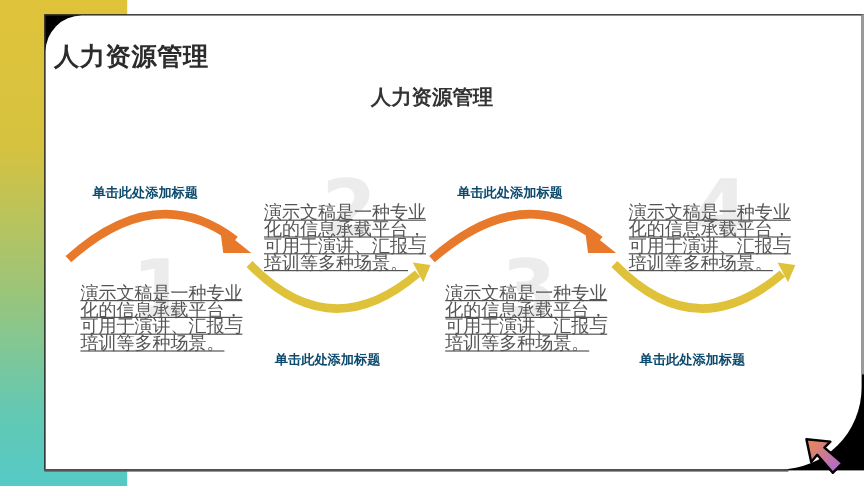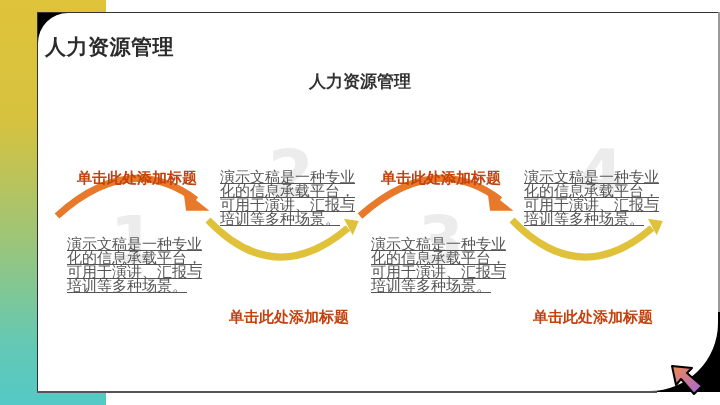--- a/index.html
+++ b/index.html
@@ -34,21 +34,21 @@
       font-size: 21px; font-weight: bold; color: #2b2b2b; letter-spacing: 0.5px;
     }
     .main-title {
       position: absolute; left: 0; width: 720px; top: 70px; text-align: center;
       font-size: 17px; font-weight: bold; color: #333;
       padding-left: 0;
     }
     .main-title span { position: relative; left: 0; }
 
     .step-heading {
-      position: absolute; font-size: 15px; font-weight: bold; color: #c2410c; white-space: nowrap; margin-top: 16px;
+      position: absolute; font-size: 11px; font-weight: bold; color: #0c4a6e; white-space: nowrap;
     }
     .step-desc {
       position: absolute; font-size: 15px; line-height: 14px; color: #555; width: 140px; text-decoration: underline;
     }
     .big-num {
       position: absolute; font-size: 66px; font-weight: bold; color: #ececec;
       font-family: "DejaVu Sans", sans-serif; line-height: 1;
     }
 
     svg.wave { position: absolute; left: 0; top: 0; width: 720px; height: 405px; }

